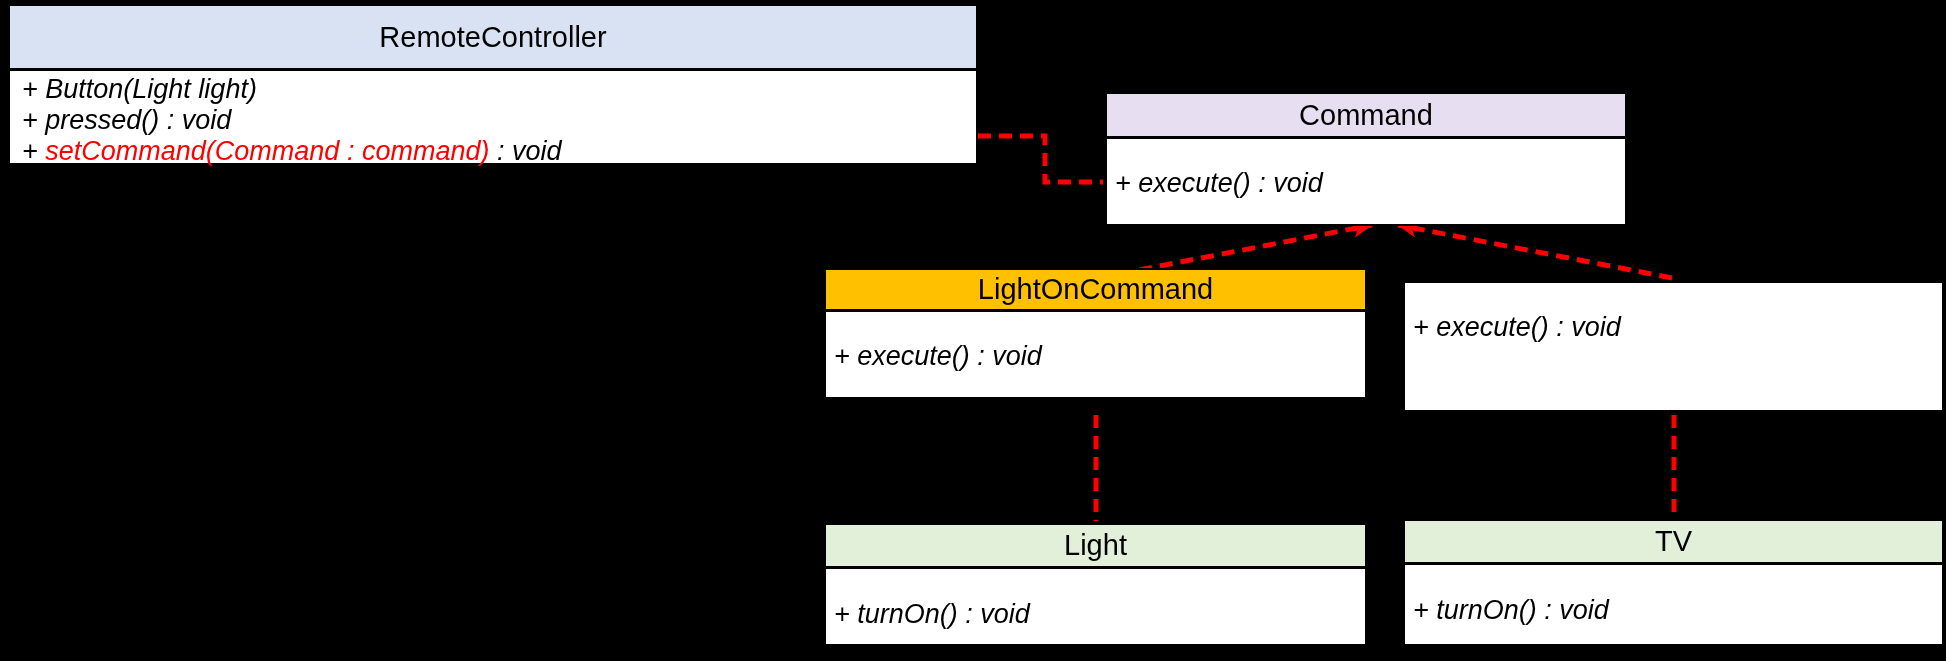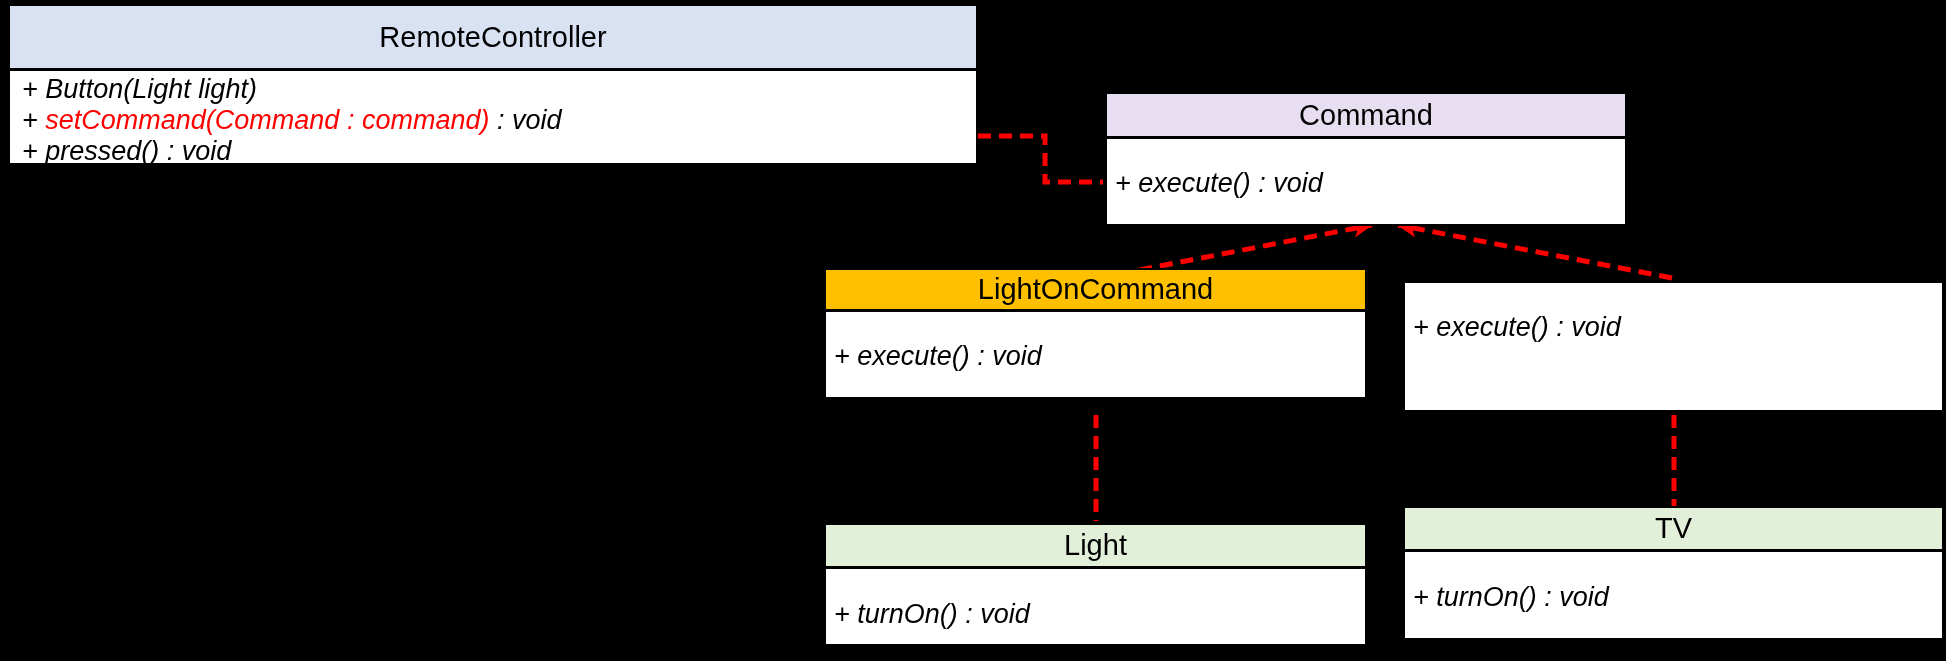--- a/index.html
+++ b/index.html
@@ -70,21 +70,21 @@
   #cls-command  { left: 1105px; top: 92px;  width: 522px; height: 134px; }
   #cls-command .hdr { height: 45px; }
   #cls-command .body { height: 89px; }
 
   #cls-lightoncommand { left: 824px;  top: 268px; width: 543px; height: 131px; }
   #cls-tvoncommand    { left: 1403px; top: 281px; width: 541px; height: 131px; }
   #cls-lightoncommand .hdr, #cls-tvoncommand .hdr { height: 42px; }
   #cls-lightoncommand .body, #cls-tvoncommand .body { height: 89px; }
 
   #cls-light { left: 824px;  top: 523px; width: 543px; height: 134px; }
-  #cls-tv    { left: 1403px; top: 506px; width: 541px; height: 134px; }
+  #cls-tv    { left: 1403px; top: 519px; width: 541px; height: 134px; }
   #cls-light .hdr, #cls-tv .hdr { height: 44px; }
   #cls-light .body, #cls-tv .body { height: 90px; }
 </style>
 </head>
 <body>
 
 <div id="canvas">
 
   <svg id="connectors" viewBox="0 0 1946 661" xmlns="http://www.w3.org/2000/svg">
     <defs>
@@ -101,22 +101,22 @@
 
     <line x1="1096" y1="415" x2="1096" y2="521" stroke-width="5" stroke-dasharray="13 8" stroke="#ff0000"></line>
 
     <line x1="1674" y1="415" x2="1674" y2="521" stroke-width="5" stroke-dasharray="13 8" stroke="#ff0000"></line>
   </svg>
 
   <div class="uml-class" id="cls-remote">
     <div class="hdr hdr-remote">RemoteController</div>
     <div class="body body-multi">
       <div class="m">+ Button(Light light)</div>
+      <div class="m">+ pressed() : void</div>
       <div class="m"><span>+ </span><span class="red">setCommand(Command : command)</span><span> : void</span></div>
-      <div class="m">+ pressed() : void</div>
     </div>
   </div>
 
   <div class="uml-class" id="cls-command">
     <div class="hdr hdr-command">Command</div>
     <div class="body body-single">
       <div class="m">+ execute() : void</div>
     </div>
   </div>
 

